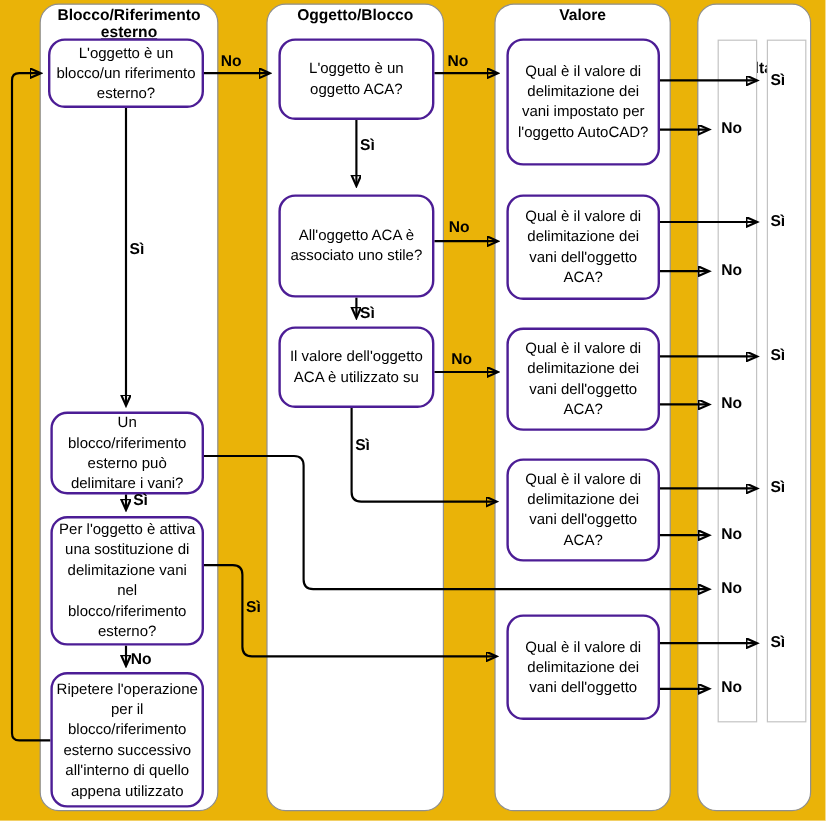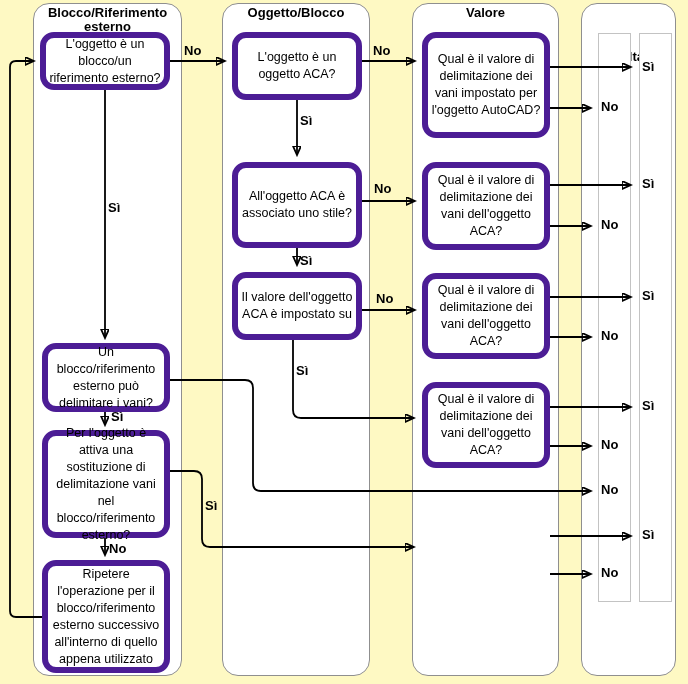--- a/index.html
+++ b/index.html
@@ -1,36 +1,36 @@
 <!DOCTYPE html>
 <html><head>
 <meta charset="utf-8">
 <style>
   html,body{margin:0;padding:0;background:#ffffff;}
   .stage{
-    position:relative;width:688px;height:684px;background:#fef9c3;
+    position:relative;width:688px;height:684px;background:#eab308;
     font-family:"Liberation Sans", sans-serif;color:#000;overflow:hidden;
   }
   .col{
     position:absolute;top:3px;height:673px;border:1px solid #8f8f8f;
     border-radius:16px;background:#ffffff;box-sizing:border-box;z-index:0;
   }
   .col-title{
     position:absolute;top:6px;left:0;width:100%;text-align:center;
     font-weight:bold;font-size:13px;line-height:14px;z-index:1;
   }
   .underlined{text-decoration:underline;}
   .lane{
     position:absolute;top:33px;height:569px;width:33px;
     border:1px solid #c3c3c3;background:#ffffff;box-sizing:border-box;z-index:1;
   }
   .wires{position:absolute;left:0;top:0;z-index:2;}
   .wires path{fill:none;stroke:#000;stroke-width:1.8px;}
   .box{
-    position:absolute;border:6px solid #4c1d95;border-radius:14px;background:#fff;
+    position:absolute;border:2px solid #4c1d95;border-radius:14px;background:#fff;
     display:flex;align-items:center;justify-content:center;text-align:center;
     font-size:12.5px;line-height:17px;padding:2px 3px;box-sizing:border-box;z-index:3;
   }
   .elabel{
     position:absolute;font-weight:bold;font-size:13px;line-height:14px;
     white-space:nowrap;z-index:4;
   }
 </style>
 </head>
 <body>
@@ -84,26 +84,27 @@
     <path d="M550,574 H590" marker-end="url(#ah)"></path>
   </svg>
 
   <div class="box" style="left:40px;top:32px;width:130px;height:58px;">L'oggetto è un blocco/un riferimento esterno?</div>
   <div class="box" style="left:42px;top:343px;width:128px;height:69px;">Un blocco/riferimento esterno può delimitare i vani?</div>
   <div class="box" style="left:42px;top:430px;width:128px;height:108px;">Per l'oggetto è attiva una sostituzione di delimitazione vani nel blocco/riferimento esterno?</div>
   <div class="box" style="left:42px;top:560px;width:128px;height:113px;">Ripetere l'operazione per il blocco/riferimento esterno successivo all'interno di quello appena utilizzato</div>
 
   <div class="box" style="left:232px;top:32px;width:130px;height:68px;">L'oggetto è un oggetto ACA?</div>
   <div class="box" style="left:232px;top:162px;width:130px;height:86px;">All'oggetto ACA è associato uno stile?</div>
-  <div class="box" style="left:232px;top:272px;width:130px;height:68px;">Il valore dell'oggetto ACA è impostato su</div>
+  <div class="box" style="left:232px;top:272px;width:130px;height:68px;">Il valore dell'oggetto ACA è utilizzato su</div>
 
   <div class="box" style="left:422px;top:32px;width:128px;height:106px;">Qual è il valore di delimitazione dei vani impostato per l'oggetto AutoCAD?</div>
   <div class="box" style="left:422px;top:162px;width:128px;height:88px;">Qual è il valore di delimitazione dei vani dell'oggetto ACA?</div>
   <div class="box" style="left:422px;top:273px;width:128px;height:86px;">Qual è il valore di delimitazione dei vani dell'oggetto ACA?</div>
   <div class="box" style="left:422px;top:382px;width:128px;height:86px;">Qual è il valore di delimitazione dei vani dell'oggetto ACA?</div>
+  <div class="box" style="left:422px;top:512px;width:128px;height:88px;">Qual è il valore di delimitazione dei vani dell'oggetto</div>
 
   <div class="elabel" style="left:184px;top:44px;">No</div>
   <div class="elabel" style="left:108px;top:201px;">Sì</div>
   <div class="elabel" style="left:373px;top:44px;">No</div>
   <div class="elabel" style="left:300px;top:114px;">Sì</div>
   <div class="elabel" style="left:374px;top:182px;">No</div>
   <div class="elabel" style="left:300px;top:254px;">Sì</div>
   <div class="elabel" style="left:376px;top:292px;">No</div>
   <div class="elabel" style="left:296px;top:364px;">Sì</div>
   <div class="elabel" style="left:111px;top:410px;">Sì</div>

